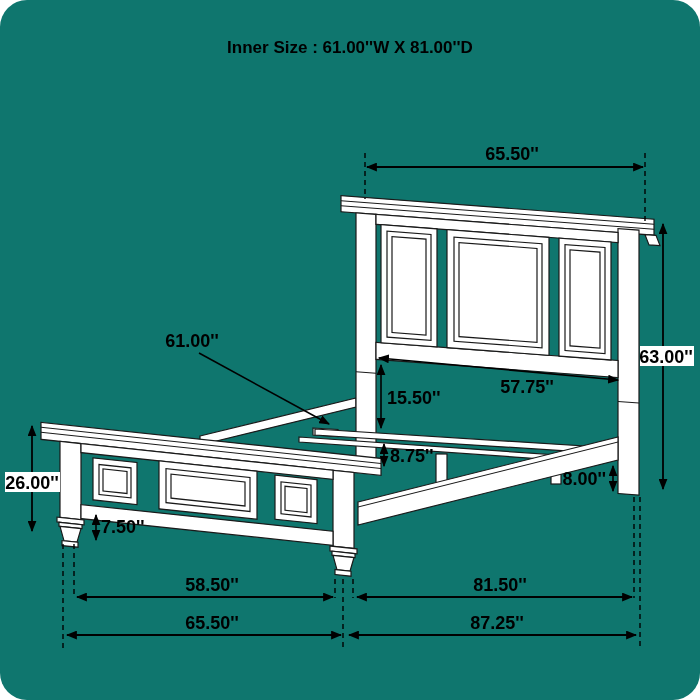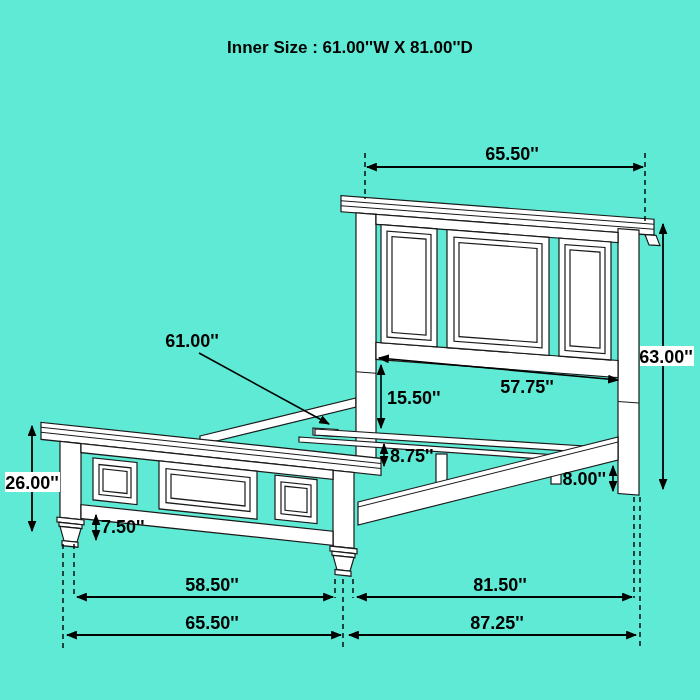--- a/index.html
+++ b/index.html
@@ -1,16 +1,16 @@
 <!DOCTYPE html>
 <html><head>
 <meta charset="utf-8">
 <style>
   html,body{margin:0;padding:0;background:#ffffff;}
-  .stage{width:700px;height:700px;position:relative;background:#5eead4;overflow:hidden;}
+  .stage{width:700px;height:700px;position:relative;background:#0f766e;overflow:hidden;border-radius:27px;}
   svg{display:block;}
   .furn{fill:#ffffff;stroke:#1a1a1a;stroke-width:1.2;stroke-linejoin:miter;}
   .furnline{fill:none;stroke:#1a1a1a;stroke-width:1;}
   .dimline{fill:none;stroke:#000000;stroke-width:1.8;}
   .dimthin{fill:none;stroke:#000000;stroke-width:1.6;}
   .ext{fill:none;stroke:#000000;stroke-width:1.4;stroke-dasharray:5 4;}
   .dimtext{font-family:"Liberation Sans","DejaVu Sans",sans-serif;font-weight:bold;font-size:18px;fill:#000000;}
   .titletext{font-family:"Liberation Sans","DejaVu Sans",sans-serif;font-weight:bold;font-size:17px;fill:#000000;}
   .mask{fill:#ffffff;stroke:none;}
 </style>

